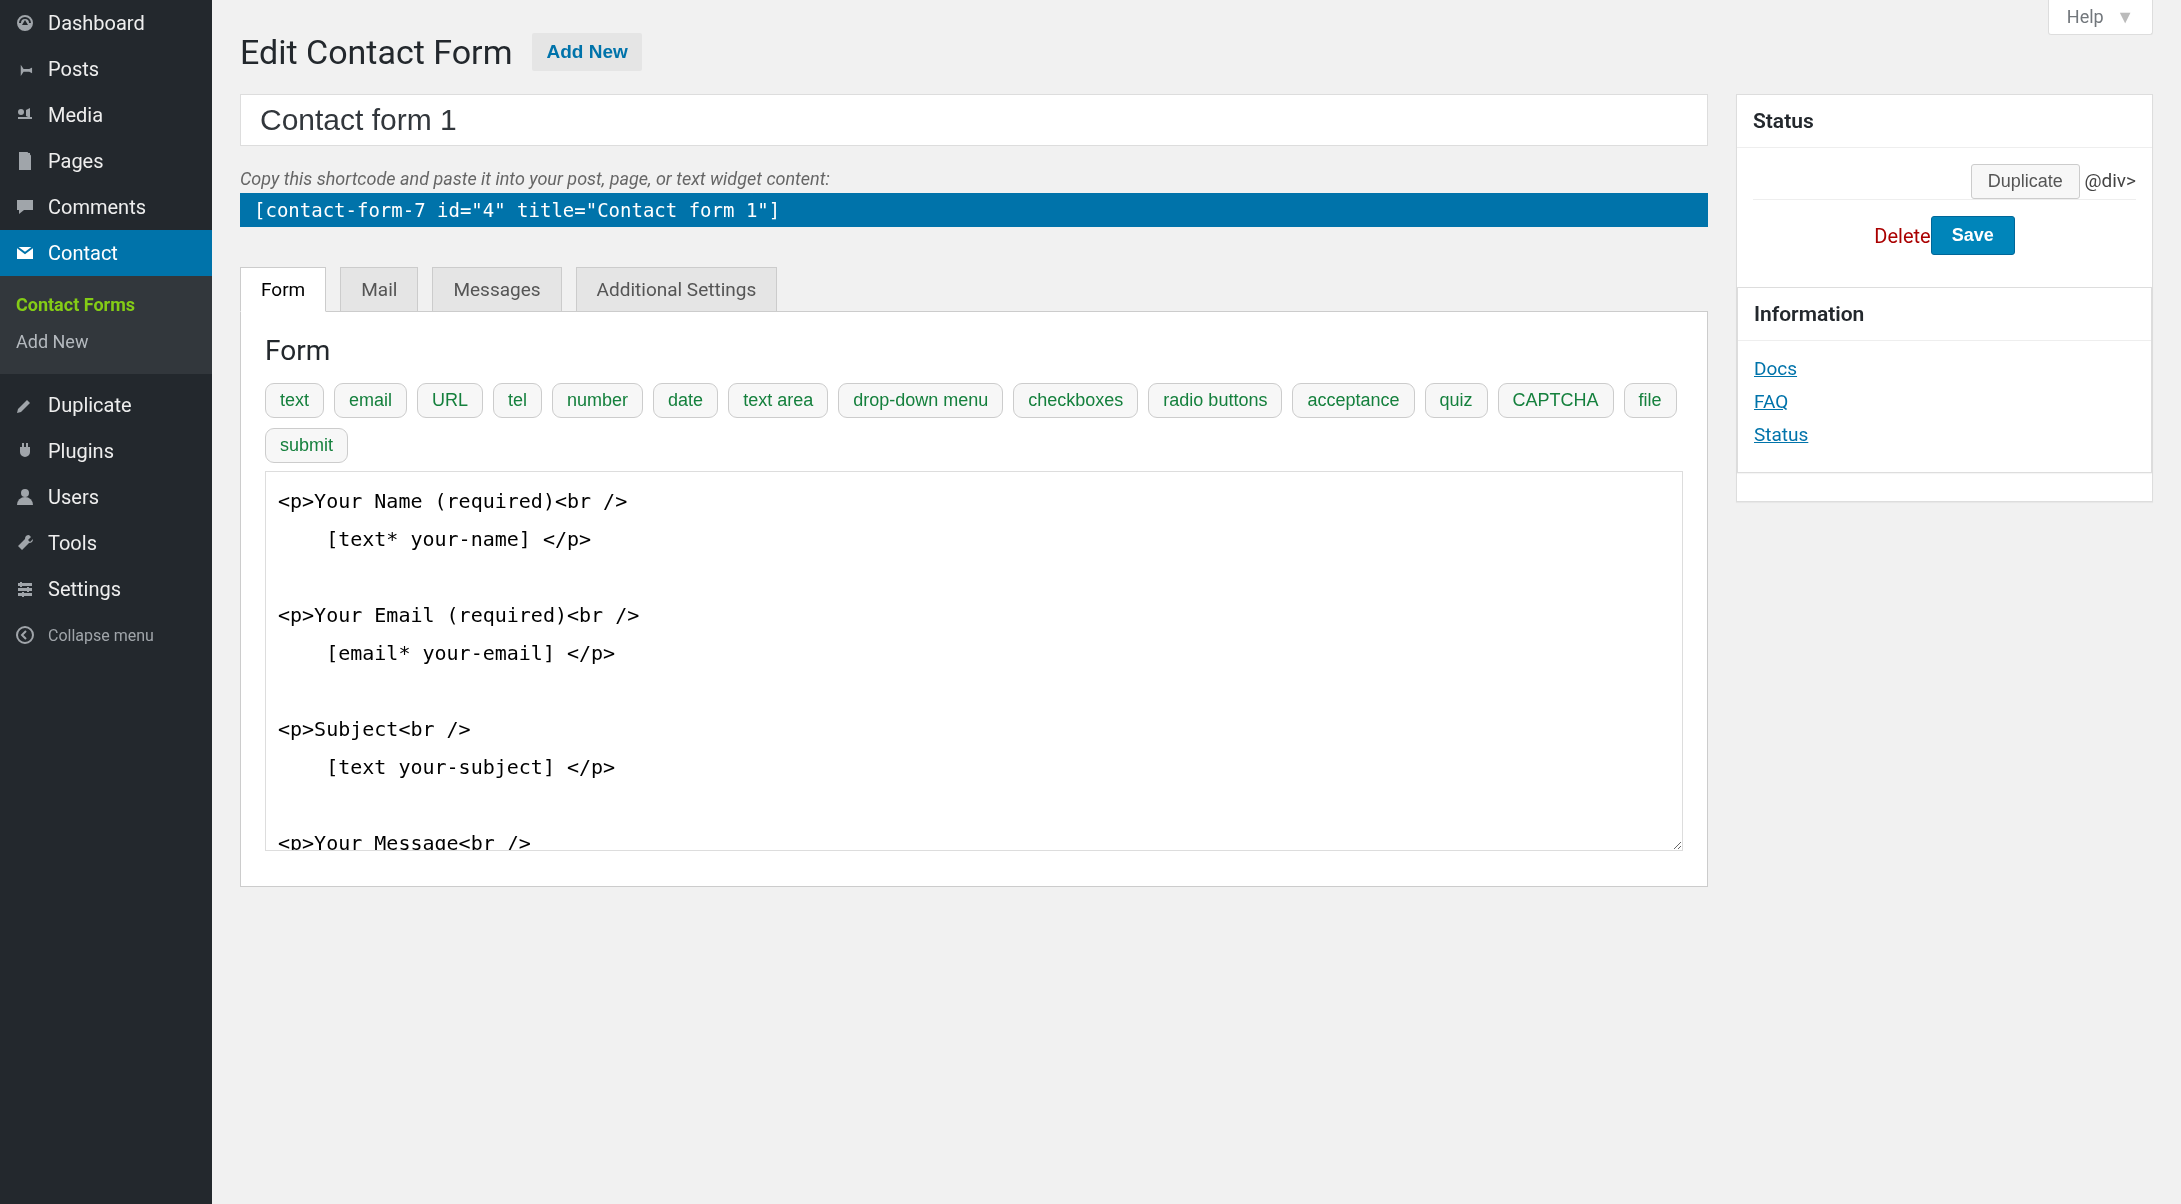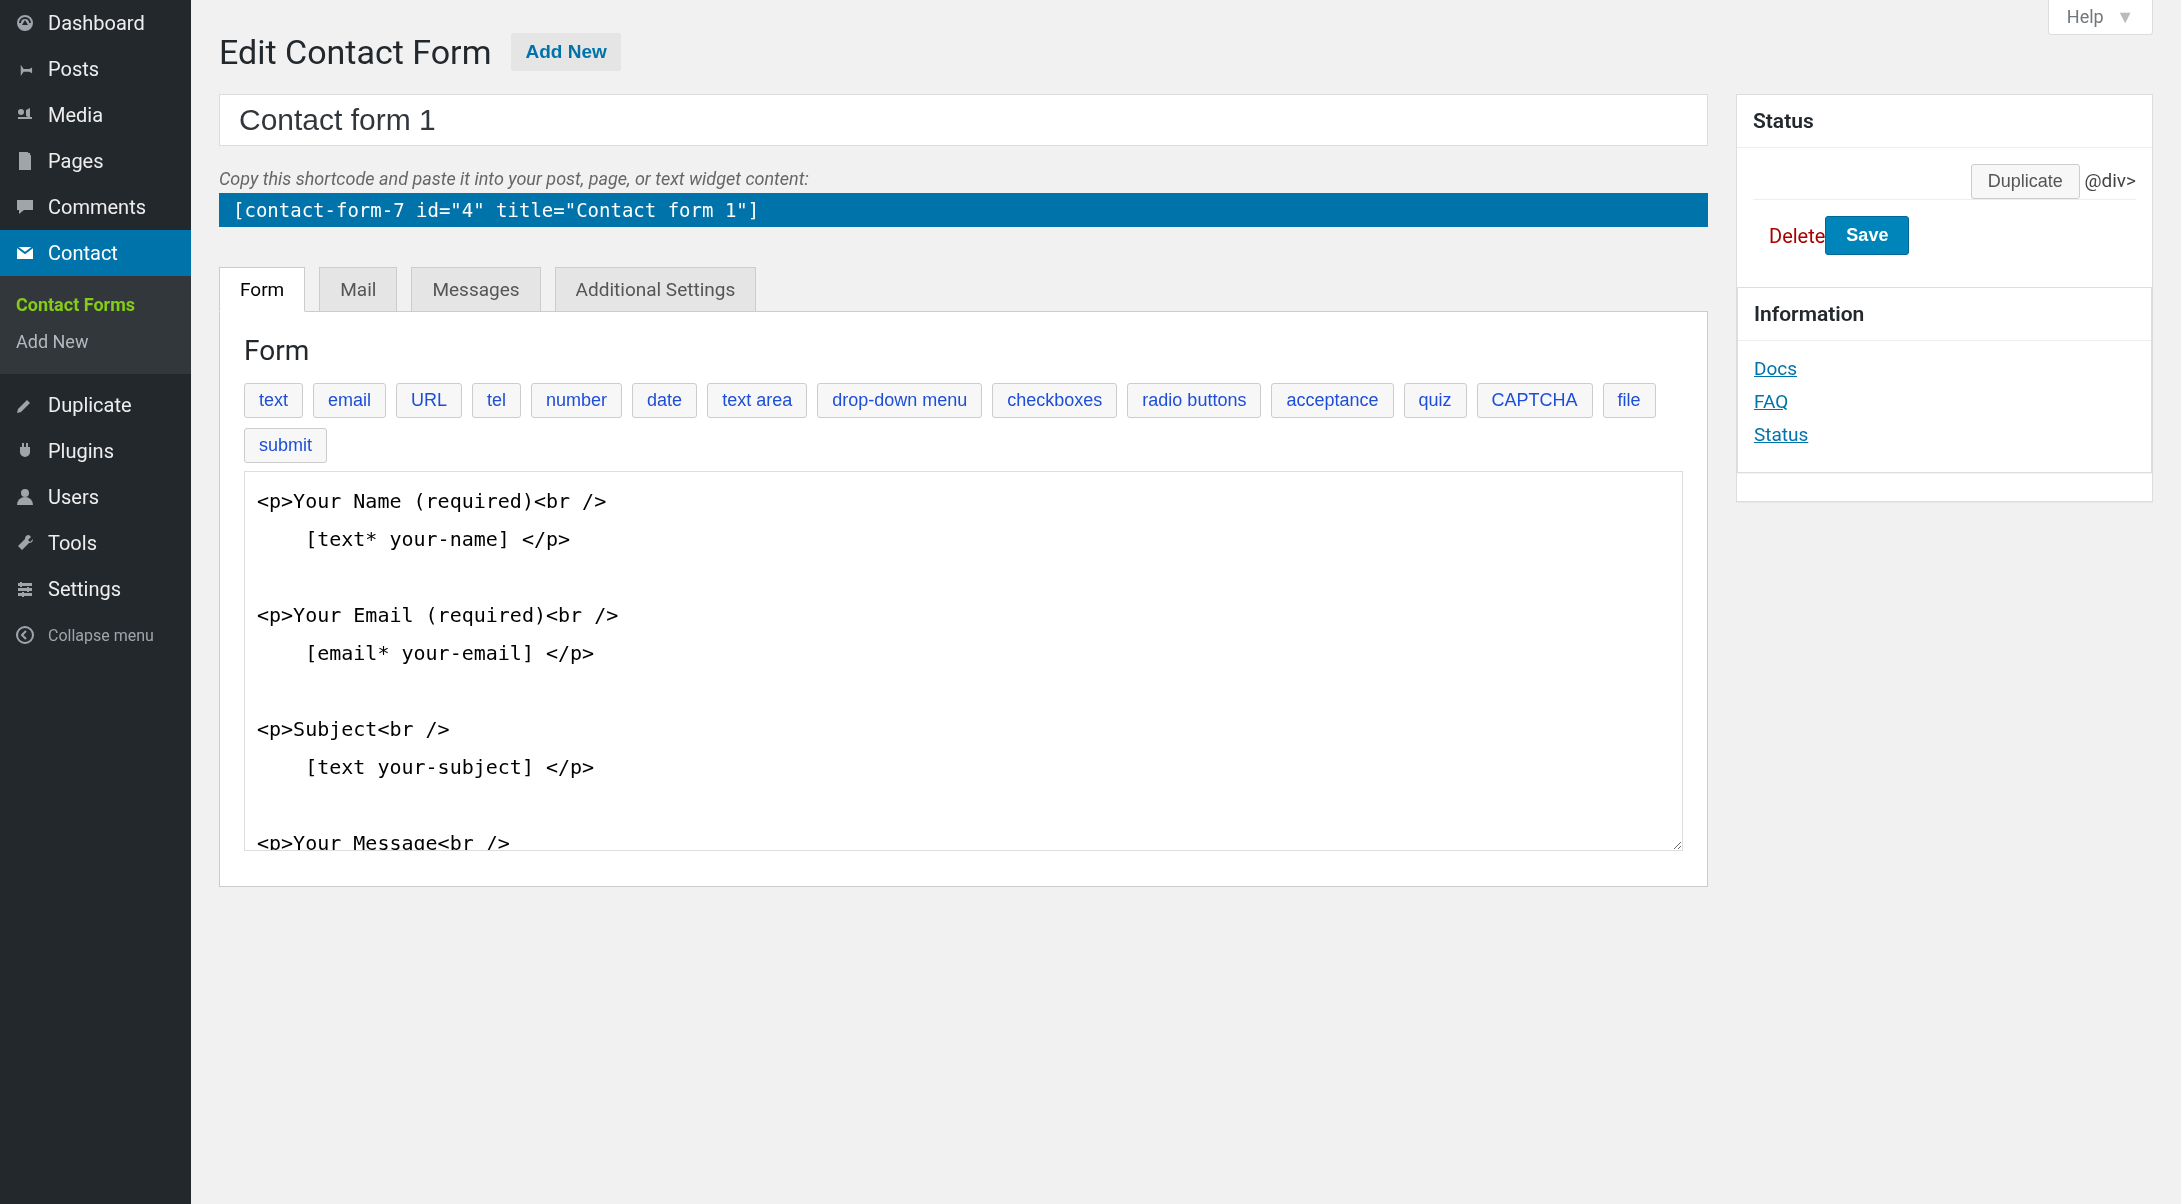--- a/index.html
+++ b/index.html
@@ -6,21 +6,21 @@
 body {
   font-family: -apple-system, BlinkMacSystemFont, "Segoe UI", Roboto, Helvetica, Arial, sans-serif;
   font-size: 19px;
   color: #444;
   background: #f1f1f1;
   display: flex;
   min-height: 100vh;
 }
 
 .sidebar {
-  width: 191px;
+  width: 212px;
   background: #23282d;
   color: #eee;
   flex-shrink: 0;
 }
 .sidebar-item {
   display: flex;
   align-items: center;
   padding: 10px 12px;
   color: #eee;
   cursor: pointer;
@@ -143,22 +143,22 @@
   font-size:28px; font-weight:400; color:#23282d;
   margin-bottom:16px;
 }
 .tag-buttons{
   display:flex; flex-wrap:wrap; gap:10px;
   margin-bottom:8px;
 }
 .tag-btn{
   border:1px solid #ccc; background:#f7f7f7;
   padding:6px 14px;
-  color:#1d4ed8; font-size:18px; cursor:pointer;
-  border-radius:3px;
+  color:#15803d; font-size:18px; cursor:pointer;
+  border-radius:9px;
 }
 .form-textarea{
   width:100%;
   min-height:380px;
   font-family: Menlo, Consolas, monospace;
   font-size:20px;
   line-height:1.9;
   padding:10px 12px;
   border:1px solid #ddd;
   resize:vertical;
@@ -178,21 +178,21 @@
   font-size:21px; font-weight:600; color:#23282d;
 }
 .postbox-inner{ padding:16px; }
 .dup-row{ text-align:right; padding:16px;}
 .dup-btn, .save-btn{
   border:1px solid #ccc; background:#f7f7f7;
   padding:6px 16px; font-size:18px;
   border-radius:3px; cursor:pointer; color:#555;
 }
 .footer-row{
-  display:flex; justify-content:flex-start; align-items:center;
+  display:flex; justify-content:center; align-items:center;
   border-top:1px solid #eee;
   padding:16px;
 }
 .delete-link{ color:#a00; font-size:20px; cursor:pointer;}
 .save-btn{
   background:#0085ba; border-color:#006799; color:#fff;
   font-weight:600; padding:8px 20px;
 }
 .info-links a{
   display:block; color:#0073aa; text-decoration:underline;

